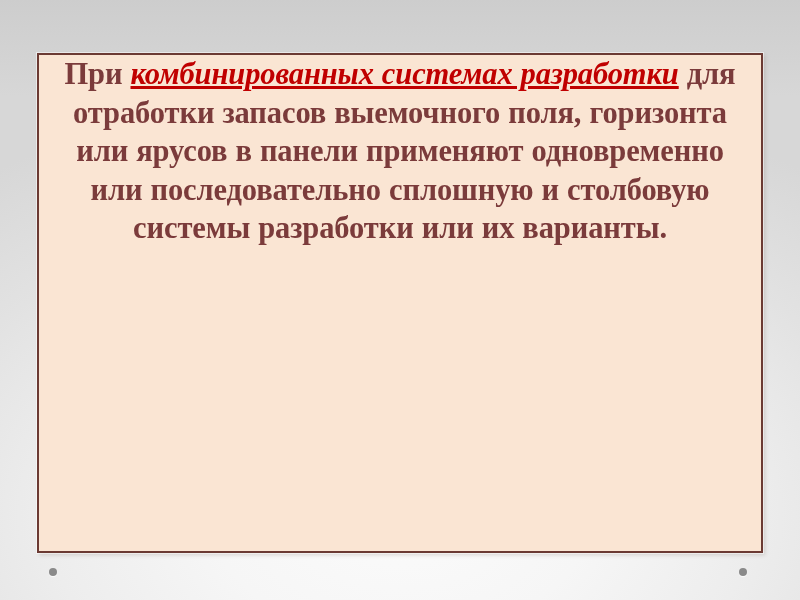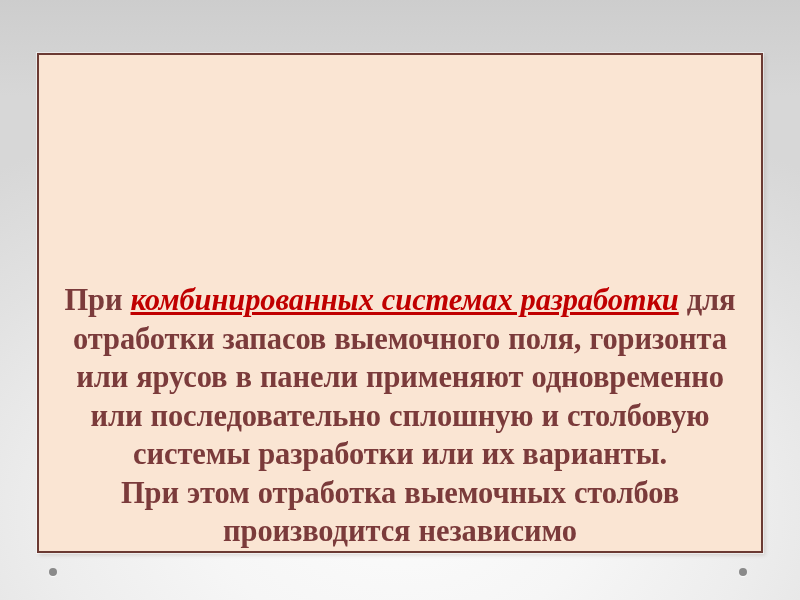--- a/index.html
+++ b/index.html
@@ -47,21 +47,21 @@
     width: 726px;
     height: 500px;
     box-sizing: border-box;
     background: #fae5d3;
     border: 2px solid #6b3a33;
     box-shadow:
       0 0 0 1px rgba(255,255,255,0.55),
       2px 2px 4px rgba(90,70,60,0.20);
     overflow: hidden;
     display: flex;
-    align-items: flex-end;
+    align-items: flex-start;
     justify-content: center;
   }
 
   
   #body-text {
     width: 100%;
     padding: 0 16px;
     box-sizing: border-box;
     text-align: center;
     color: #7b3b3b;
@@ -96,21 +96,21 @@
   #deco-dot-right { left: 739px; top: 568px; }
 </style>
 </head>
 <body>
 
 <div id="slide">
 
   <div id="content-panel">
 
     <div id="body-text">
-      <span>При </span><span class="emph">комбинированных системах разработки</span><span> для отработки запасов выемочного поля, горизонта или ярусов в панели применяют одновременно или последовательно сплошную и столбовую системы разработки или их варианты.</span><br><span>При этом отработка выемочных столбов производится независимо</span>
+      <span>При </span><span class="emph">комбинированных системах разработки</span><span> для отработки запасов выемочного поля, горизонта или ярусов в панели применяют одновременно или последовательно сплошную и столбовую системы разработки или их варианты.</span><br>
     </div>
 
   </div>
 
   <span class="deco-dot" id="deco-dot-left"></span>
   <span class="deco-dot" id="deco-dot-right"></span>
 
 </div>
 
 </body></html>

